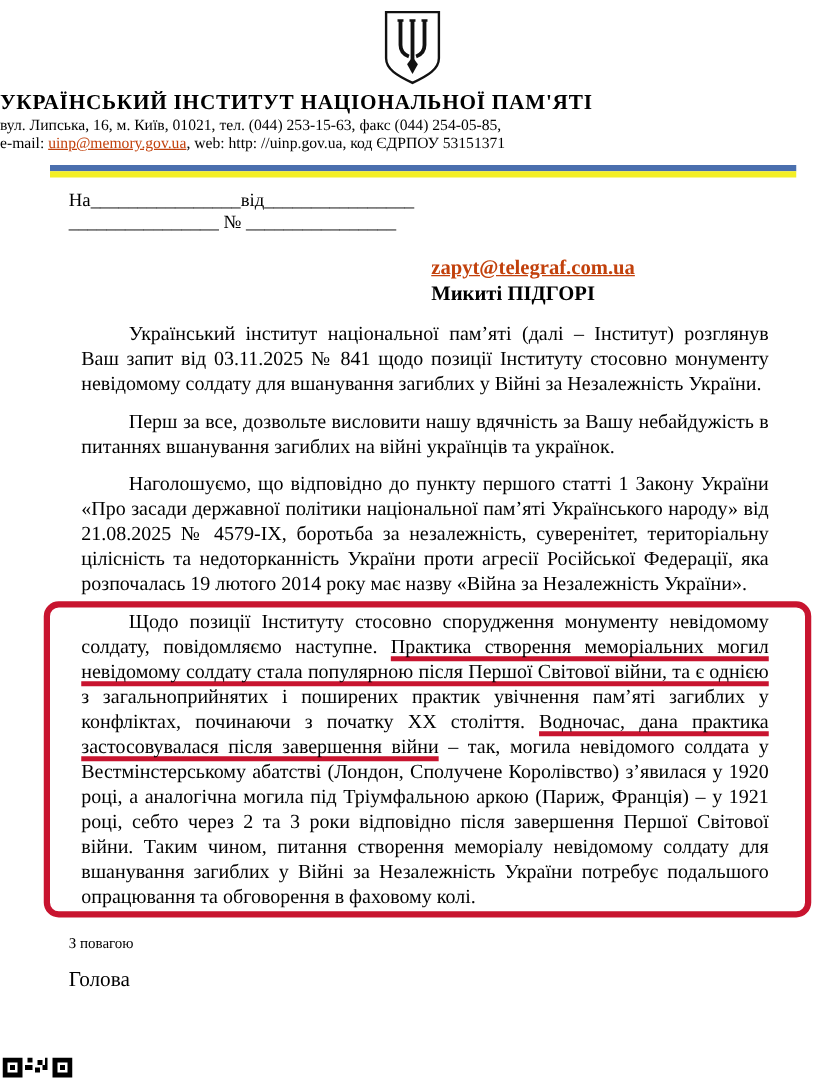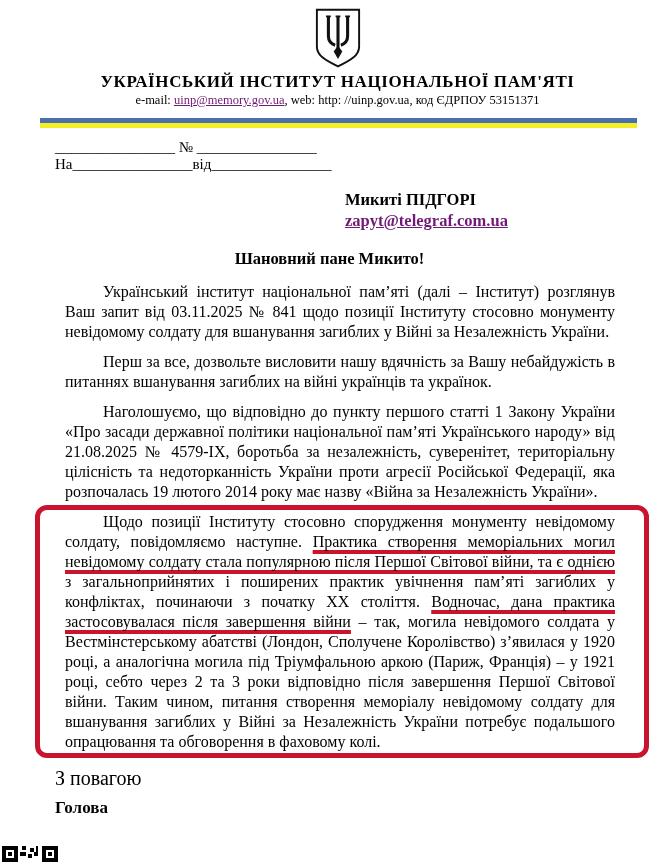--- a/index.html
+++ b/index.html
@@ -1,46 +1,46 @@
 <!DOCTYPE html>
 <html><head>
 <meta charset="utf-8">
 <style>
   html,body{margin:0;padding:0;background:#fff;}
   .page{
     position:relative;width:659px;height:864px;background:#ffffff;overflow:hidden;
     font-family:"Liberation Serif", serif;color:#000;
   }
-  .header{text-align:center;padding-top:8px;padding-left:16px;}
+  .header{padding-top:8px;}
   .emblem{display:block;margin:0 auto;}
   .org-name{font-weight:bold;font-size:17px;letter-spacing:.6px;margin-top:3px;line-height:22px;}
   .contact{font-size:12.5px;line-height:14px;}
-  a.link{color:#701a75;text-decoration:underline;cursor:pointer;}
+  a.link{color:#c2410c;text-decoration:underline;cursor:pointer;}
   .flag{margin-left:40px;margin-top:11px;width:597px;}
   .flag-blue{height:5px;background:#4a6fae;}
   .flag-yellow{height:5px;background:#f3ee25;}
   .ref{margin:11px 0 0 55px;font-size:15px;line-height:17px;}
   .recipient{margin:16px 0 0 345px;font-size:16.5px;line-height:21px;font-weight:bold;}
   .salutation{text-align:center;font-weight:bold;font-size:16.5px;margin-top:18px;line-height:20px;}
   .body{margin:13px 34px 0 55px;font-size:16px;line-height:20px;text-align:justify;}
   .body p{margin:10px;text-indent:38px;}
   .boxed-wrap{position:relative;}
   .red-box{
     position:absolute;left:-20px;right:-24px;top:-7px;bottom:-6px;
     border:5px solid #c8142f;border-radius:12px;pointer-events:none;
   }
   .red-underline{
     text-decoration:underline;
     text-decoration-color:#c8142f;
     text-decoration-thickness:3.5px;
     text-underline-offset:3px;
   }
-  .regards{margin:16px 0 0 55px;font-size:20px;line-height:20px;}
+  .regards{margin:16px 0 0 55px;font-size:12px;line-height:20px;}
   .sig-row{display:flex;justify-content:space-between;align-items:baseline;
-    margin:10px 34px 0 55px;font-weight:bold;}
+    margin:10px 34px 0 55px;font-weight:normal;}
   .sig-title{font-size:17px;}
   .sig-name{font-size:17.5px;}
   .qr{position:absolute;left:2px;top:846px;}
   .doc-note{
     position:absolute;left:64px;top:901px;white-space:nowrap;
     font-family:"Liberation Sans", sans-serif;font-size:14px;letter-spacing:-.2px;color:#1a1a1a;
   }
 </style>
 </head>
 <body>
@@ -53,40 +53,42 @@
       <g stroke="#111" stroke-width="3.2" fill="none">
         <path d="M15,8.5 V29 q0,7 7,9.5"></path>
         <path d="M35,8.5 V29 q0,7 -7,9.5"></path>
         <path d="M25,8.5 V43"></path>
       </g>
       <path d="M25,39 l-4.5,6 4.5,8 4.5,-8 z" fill="#111"></path>
       <path d="M12.5,8.5 h5 M22.5,8.5 h5 M32.5,8.5 h5" stroke="#111" stroke-width="2"></path>
     </svg>
     <div class="org-name">УКРАЇНСЬКИЙ ІНСТИТУТ НАЦІОНАЛЬНОЇ ПАМ'ЯТІ</div>
     <div class="contact">
+      <span>вул. Липська, 16, м. Київ, 01021, тел. (044) 253-15-63, факс (044) 254-05-85,</span>
+    </div>
+    <div class="contact">
       <span>e-mail: </span><a class="link">uinp@memory.gov.ua</a><span>, web: http: //uinp.gov.ua, код ЄДРПОУ 53151371</span>
     </div>
   </div>
 
   <div class="flag">
     <div class="flag-blue"></div>
     <div class="flag-yellow"></div>
   </div>
 
   <div class="ref">
+    <div><span>На</span><span>________________</span><span>від</span><span>________________</span></div>
     <div><span>________________</span> <span>№ </span><span>________________</span></div>
-    <div><span>На</span><span>________________</span><span>від</span><span>________________</span></div>
   </div>
 
   <div class="recipient">
+    <div><a class="link">zapyt@telegraf.com.ua</a></div>
     <div>Микиті ПІДГОРІ</div>
-    <div><a class="link">zapyt@telegraf.com.ua</a></div>
   </div>
 
-  <div class="salutation">Шановний пане Микито!</div>
 
   <div class="body">
     <p>Український інститут національної пам’яті (далі – Інститут) розглянув Ваш запит від 03.11.2025 № 841 щодо позиції Інституту стосовно монументу невідомому солдату для вшанування загиблих у Війні за Незалежність України.</p>
     <p>Перш за все, дозвольте висловити нашу вдячність за Вашу небайдужість в питаннях вшанування загиблих на війні українців та українок.</p>
     <p>Наголошуємо, що відповідно до пункту першого статті 1 Закону України «Про засади державної політики національної пам’яті Українського народу» від 21.08.2025 № 4579-IX, боротьба за незалежність, суверенітет, територіальну цілісність та недоторканність України проти агресії Російської Федерації, яка розпочалась 19 лютого 2014 року має назву «Війна за Незалежність України».</p>
     <div class="boxed-wrap">
       <p><span>Щодо позиції Інституту стосовно спорудження монументу невідомому солдату, повідомляємо наступне. </span><span class="red-underline">Практика створення меморіальних могил невідомому солдату стала популярною після Першої Світової війни, та є однією</span><span> з загальноприйнятих і поширених практик увічнення пам’яті загиблих у конфліктах, починаючи з початку XX століття. </span><span class="red-underline">Водночас, дана практика застосовувалася після завершення війни</span><span> – так, могила невідомого солдата у Вестмінстерському абатстві (Лондон, Сполучене Королівство) з’явилася у 1920 році, а аналогічна могила під Тріумфальною аркою (Париж, Франція) – у 1921 році, себто через 2 та 3 роки відповідно після завершення Першої Світової війни. Таким чином, питання створення меморіалу невідомому солдату для вшанування загиблих у Війні за Незалежність України потребує подальшого опрацювання та обговорення в фаховому колі.</span></p>
       <div class="red-box"></div>
     </div>
   </div>

